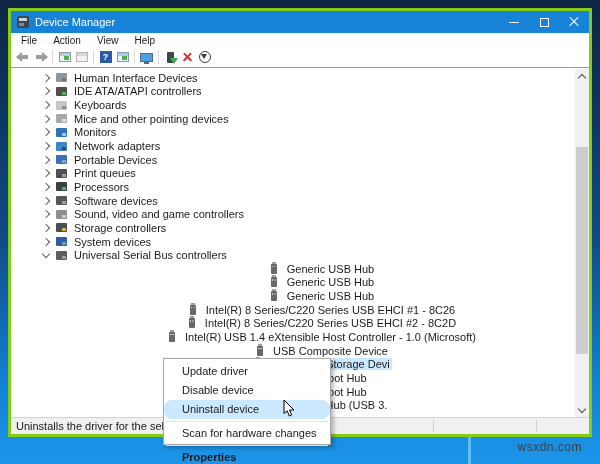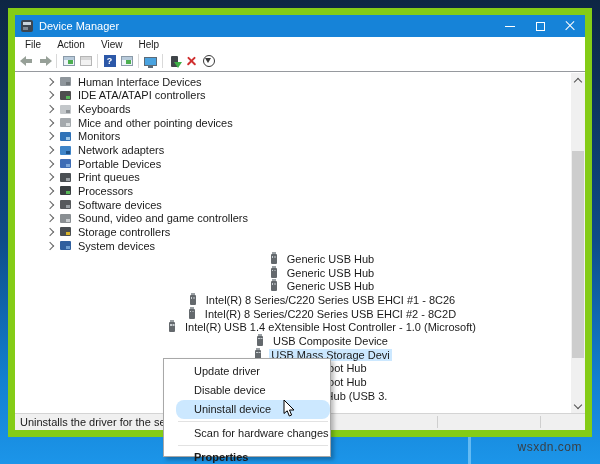--- a/index.html
+++ b/index.html
@@ -7,21 +7,21 @@
     width:600px;height:464px;position:relative;overflow:hidden;
     font-family:"Liberation Sans","DejaVu Sans",sans-serif;
     background:linear-gradient(180deg,#0e2644 0%,#0d3056 16%,#0e4c89 52%,#1280d2 82%,#1c95e9 100%);
   }
   
   .beam{position:absolute;left:468px;top:437px;width:3px;height:27px;background:rgba(160,220,255,.55);}
   .watermark{position:absolute;right:18px;top:440px;font-size:12px;color:#3a3f44;letter-spacing:.5px;text-align:center;}
 
   
   .win{position:absolute;left:8px;top:8px;width:584px;height:429px;background:#fff;
-       border:7px solid #84cc16;box-sizing:border-box;}
+       border:3px solid #84cc16;box-sizing:border-box;}
   .titlebar{height:22px;background:#1683d8;display:flex;align-items:center;color:#fff;}
   .app-icon{width:12px;height:12px;margin:0 6px 0 6px;background:#3c4650;border-radius:2px;position:relative;flex:0 0 auto;}
   .app-icon::before{content:"";position:absolute;left:2px;top:2px;width:8px;height:3px;background:#c9d4dc;}
   .app-icon::after{content:"";position:absolute;left:2px;bottom:2px;width:5px;height:3px;background:#7f8a93;}
   .title-text{font-size:11px;line-height:22px;}
   .ctrls{margin-left:auto;display:flex;height:100%;}
   .ctrl{width:30px;height:100%;display:flex;align-items:center;justify-content:center;}
   .glyph-min{width:10px;height:1px;background:#fff;}
   .glyph-max{width:9px;height:9px;border:1px solid #fff;box-sizing:border-box;}
   .glyph-close{position:relative;width:12px;height:12px;}
@@ -83,22 +83,22 @@
   .sb-chev.up{transform:rotate(-45deg);margin-top:3px;}
   .sb-chev.down{transform:rotate(135deg);margin-bottom:3px;}
   .sb-thumb{position:absolute;left:1px;width:12px;top:78px;height:207px;background:#cdcdcd;}
 
   
   .statusbar{position:absolute;left:0;right:0;bottom:0;height:17px;background:#f0f0f0;border-top:1px solid #d4d4d4;
      display:flex;align-items:center;font-size:11px;color:#1a1a1a;padding-left:5px;box-sizing:border-box;}
   .sb-div{position:absolute;top:2px;bottom:2px;width:1px;background:#cfcfcf;}
 
   
-  .cmenu{position:absolute;left:163px;top:358px;width:168px;height:99px;background:#fff;
-     border:1px solid #a8a8a8;box-shadow:3px 3px 4px rgba(0,0,0,.25);box-sizing:border-box;z-index:10;padding-top:3px;padding-left:12px;}
+  .cmenu{position:absolute;left:163px;top:358px;width:168px;height:87px;background:#fff;
+     border:1px solid #a8a8a8;box-shadow:3px 3px 4px rgba(0,0,0,.25);box-sizing:border-box;z-index:10;padding-top:3px;}
   .cm-item{height:19px;line-height:19px;padding-left:18px;font-size:11px;color:#1a1a1a;}
   .cm-item.hl{background:#cce8ff;border-radius:8px;}
   .cm-item.bold{font-weight:bold;}
   .cm-sep{height:1px;background:#e2e2e2;margin:2px 2px;}
 
   .cursor{position:absolute;left:283px;top:400px;z-index:20;}
 </style>
 </head>
 <body>
 
@@ -222,20 +222,25 @@
         <div class="trow cat">
           <span class="chev chev-right"></span>
           <span class="ticon" style="--b: #4a4f53; --a: #d8b42a;"></span>
           <span class="tlabel">Storage controllers</span>
         </div>
         <div class="trow cat">
           <span class="chev chev-right"></span>
           <span class="ticon" style="--b: #2f5f9e; --a: #6f9fd0;"></span>
           <span class="tlabel">System devices</span>
         </div>
+        <div class="trow cat">
+          <span class="chev chev-down"></span>
+          <span class="ticon" style="--b: #5a5f63; --a: #9aa0a4;"></span>
+          <span class="tlabel">Universal Serial Bus controllers</span>
+        </div>
         <div class="trow child">
           <span class="usbicon"></span>
           <span class="tlabel">Generic USB Hub</span>
         </div>
         <div class="trow child">
           <span class="usbicon"></span>
           <span class="tlabel">Generic USB Hub</span>
         </div>
         <div class="trow child">
           <span class="usbicon"></span>

